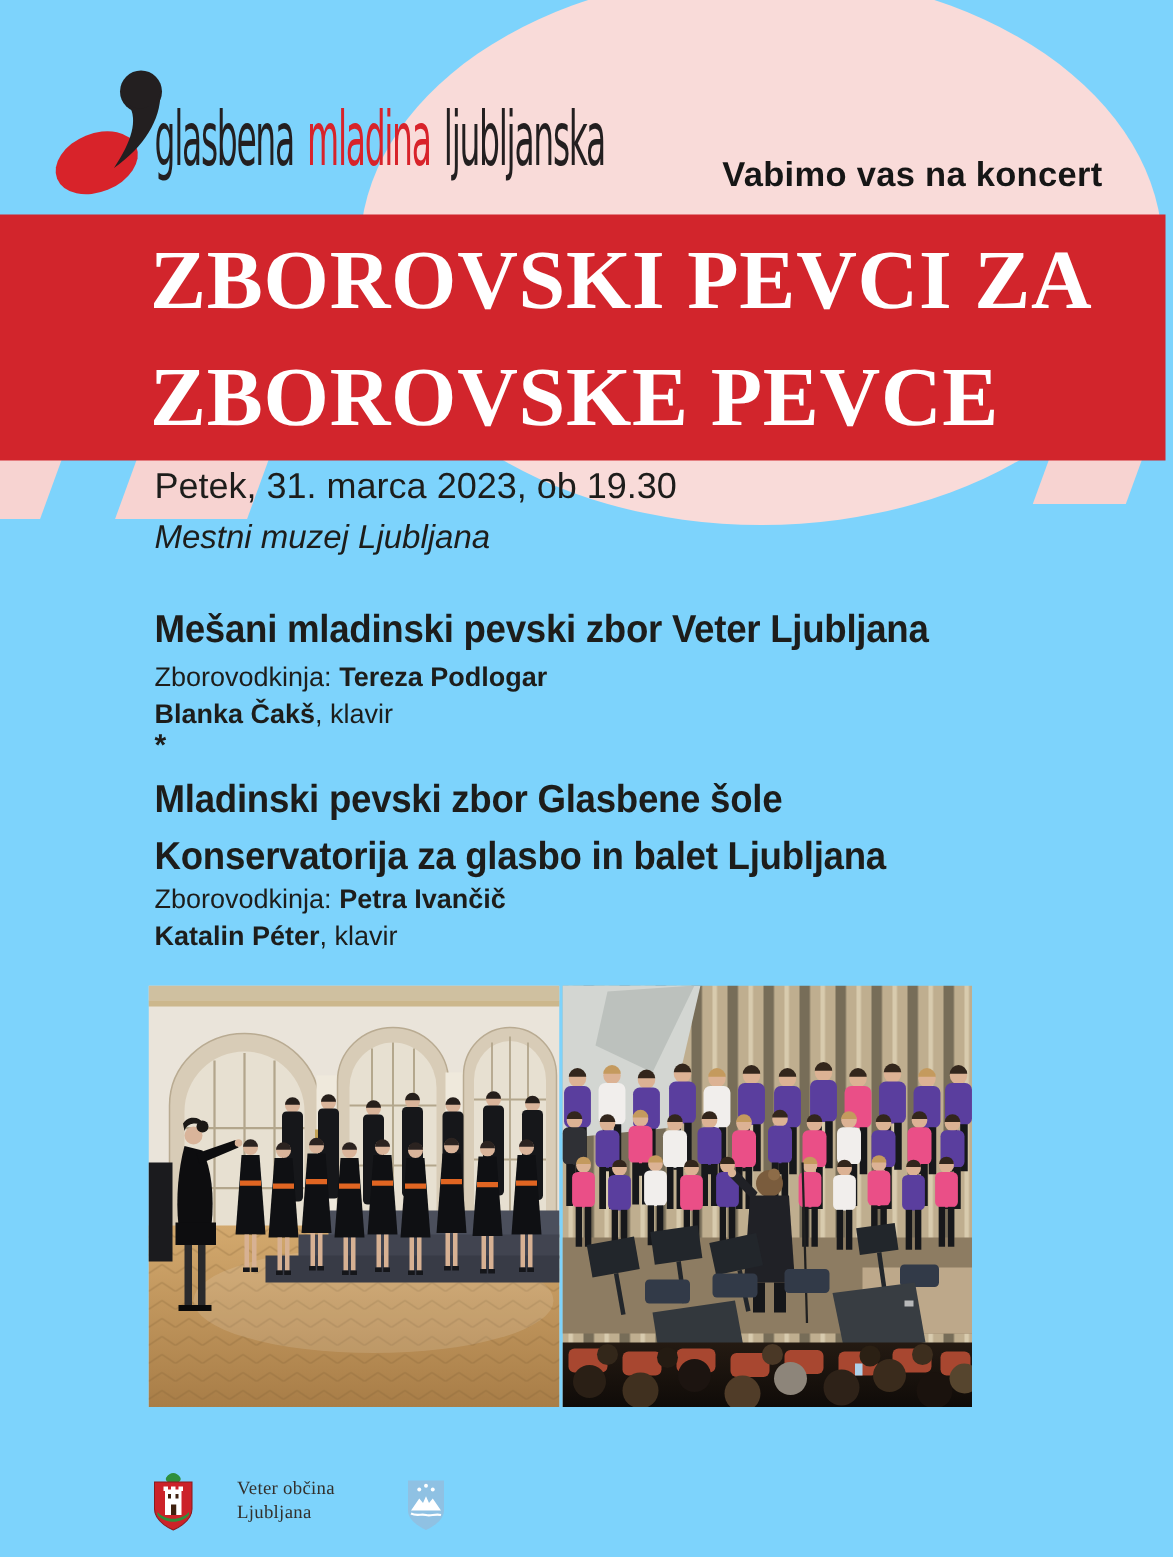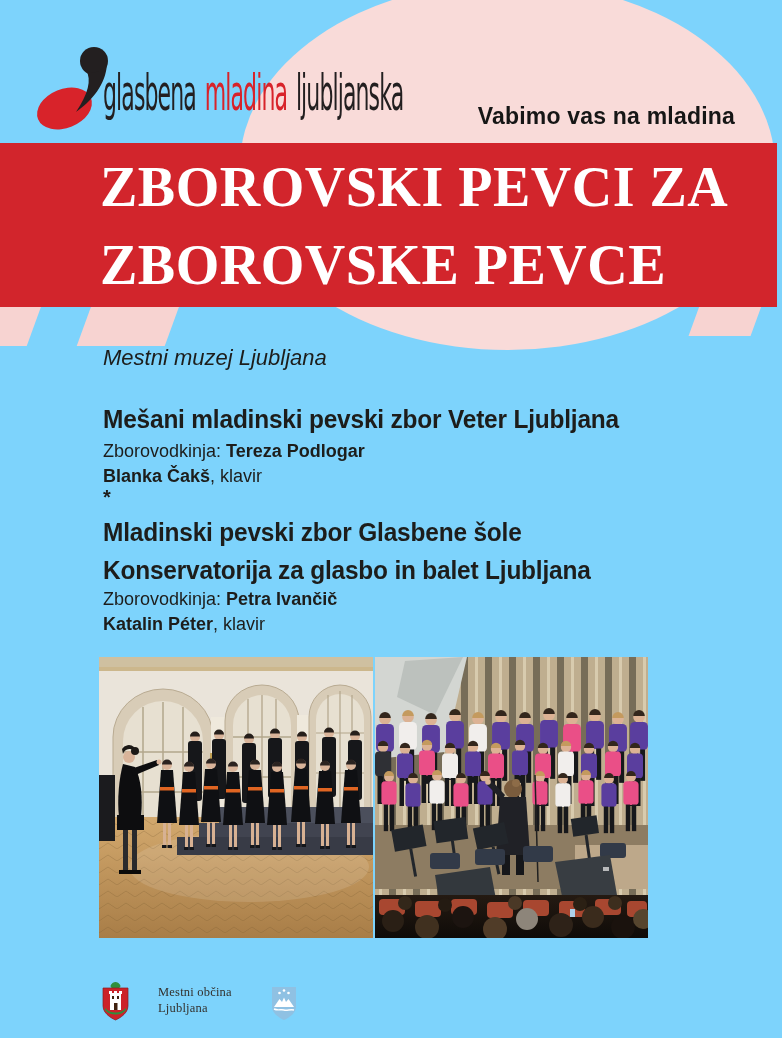--- a/index.html
+++ b/index.html
@@ -69,27 +69,28 @@
   <div class="pink-slash slash3"></div>
 
   <div class="logo-ellipse"></div>
   <svg class="logo-comma" width="52" height="70" viewBox="0 0 52 70">
     <circle cx="26" cy="15" r="14" fill="#231f20"></circle>
     <path d="M39,16 C39,34 28,52 8,66 C20,48 24,34 18,24 C26,29 34,26 39,16 Z" fill="#231f20"></path>
   </svg>
   <div class="logo-text">
     <span class="w">glasbena</span><span class="w red">mladina</span><span class="w">ljubljanska</span>
   </div>
-  <div class="invite">Vabimo vas na mladina</div>
+  <div class="invite">Vabimo vas na koncert</div>
 
   <div class="banner">
     <div class="banner-line bl1">ZBOROVSKI PEVCI ZA</div>
     <div class="banner-line bl2">ZBOROVSKE PEVCE</div>
   </div>
 
+  <div class="txt date">Petek, 31. marca 2023, ob 19.30</div>
   <div class="txt venue">Mestni muzej Ljubljana</div>
 
   <div class="txt h2 h2a">Mešani mladinski pevski zbor Veter Ljubljana</div>
   <div class="txt bodyline cond1">
     <span>Zborovodkinja:</span>
     <b>Tereza Podlogar</b>
   </div>
   <div class="txt bodyline pia1">
     <b>Blanka Čakš</b><span>, klavir</span>
   </div>
@@ -343,21 +344,21 @@
     <path d="M4,28 C9,34 20,34 25,28 L25,30 C20,36 9,36 4,30 Z" fill="#2f8f3c"></path>
     <rect x="9" y="13" width="11" height="17" fill="#ffffff"></rect>
     <rect x="8" y="11" width="3" height="3" fill="#ffffff"></rect>
     <rect x="13" y="11" width="3" height="3" fill="#ffffff"></rect>
     <rect x="18" y="11" width="3" height="3" fill="#ffffff"></rect>
     <rect x="13" y="23" width="3.5" height="7" fill="#40210f"></rect>
     <rect x="11" y="16" width="2" height="3" fill="#40210f"></rect>
     <rect x="16" y="16" width="2" height="3" fill="#40210f"></rect>
   </svg>
   <div class="mol-text">
-    <div>Mestni občina</div>
+    <div>Veter občina</div>
     <div>Ljubljana</div>
 
   </div>
 
   <svg class="rs-shield" width="28" height="36" viewBox="0 0 28 36">
     <path d="M2,1 H26 V21 C26,29 14,34 14,34 C14,34 2,29 2,21 Z" fill="#8fc1e3"></path>
     <circle cx="9.5" cy="7" r="1.3" fill="#ffffff"></circle>
     <circle cx="14" cy="4.5" r="1.3" fill="#ffffff"></circle>
     <circle cx="18.5" cy="7" r="1.3" fill="#ffffff"></circle>
     <path d="M4,21 L9.5,13 L12,16 L14,11.5 L16,16 L18.5,13 L24,21 Z" fill="#ffffff"></path>

